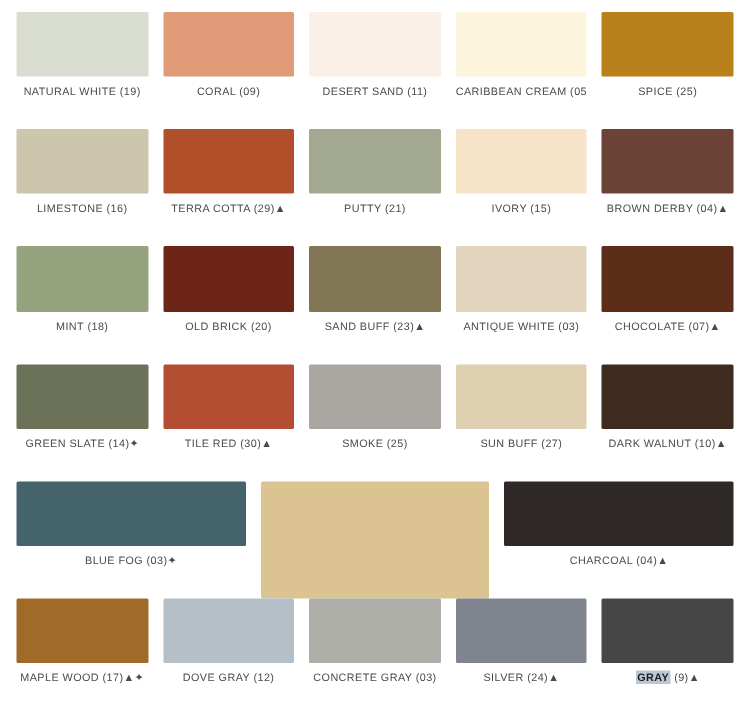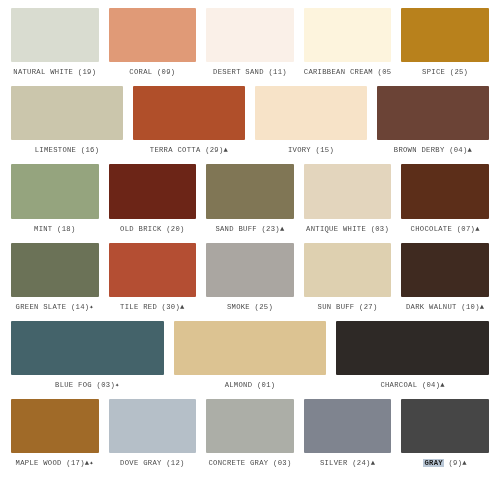--- a/index.html
+++ b/index.html
@@ -35,29 +35,29 @@
     padding: 0 5px;
     box-sizing: border-box;
   }
   .swatch-color {
     flex: 1 1 auto;
     width: 100%;
     min-height: 0;
     border-radius: 1px;
   }
   .swatch-label {
-    height: 24px;
+    height: 35px;
     line-height: 20px;
     text-align: center;
     font-size: 7.2px;
     letter-spacing: 0.3px;
     color: #4a4a4a;
     white-space: nowrap;
     overflow: hidden;
-    font-family: Liberation Mono, monospace;
+    font-family: Liberation Sans, sans-serif;
   }
   .swatch-label .name-sel {
     background: #b9c7d6;
     color: #1c1c1c;
     padding: 0 1px;
     font-weight: bold;
   }
 </style>
 </head>
 <body>
@@ -86,20 +86,24 @@
       </div>
     </div>
     <div class="swatch-row">
       <div class="swatch-cell">
         <div class="swatch-color" style="background: rgb(203, 198, 172);"></div>
         <div class="swatch-label">LIMESTONE (16)</div>
       </div>
       <div class="swatch-cell">
         <div class="swatch-color" style="background: rgb(176, 79, 42);"></div>
         <div class="swatch-label">TERRA COTTA (29)▲</div>
+      </div>
+      <div class="swatch-cell">
+        <div class="swatch-color" style="background: rgb(163, 168, 145);"></div>
+        <div class="swatch-label">PUTTY (21)</div>
       </div>
       <div class="swatch-cell">
         <div class="swatch-color" style="background: rgb(247, 227, 200);"></div>
         <div class="swatch-label">IVORY (15)</div>
       </div>
       <div class="swatch-cell">
         <div class="swatch-color" style="background: rgb(107, 67, 54);"></div>
         <div class="swatch-label">BROWN DERBY (04)▲</div>
       </div>
     </div>
@@ -147,21 +151,20 @@
         <div class="swatch-label">DARK WALNUT (10)▲</div>
       </div>
     </div>
     <div class="swatch-row">
       <div class="swatch-cell">
         <div class="swatch-color" style="background: rgb(68, 99, 106);"></div>
         <div class="swatch-label">BLUE FOG (03)✦</div>
       </div>
       <div class="swatch-cell">
         <div class="swatch-color" style="background: rgb(220, 195, 146);"></div>
-        <div class="swatch-label">ALMOND (01)</div>
       </div>
       <div class="swatch-cell">
         <div class="swatch-color" style="background: rgb(46, 41, 38);"></div>
         <div class="swatch-label">CHARCOAL (04)▲</div>
       </div>
     </div>
     <div class="swatch-row">
       <div class="swatch-cell">
         <div class="swatch-color" style="background: rgb(160, 106, 40);"></div>
         <div class="swatch-label">MAPLE WOOD (17)▲✦</div>

